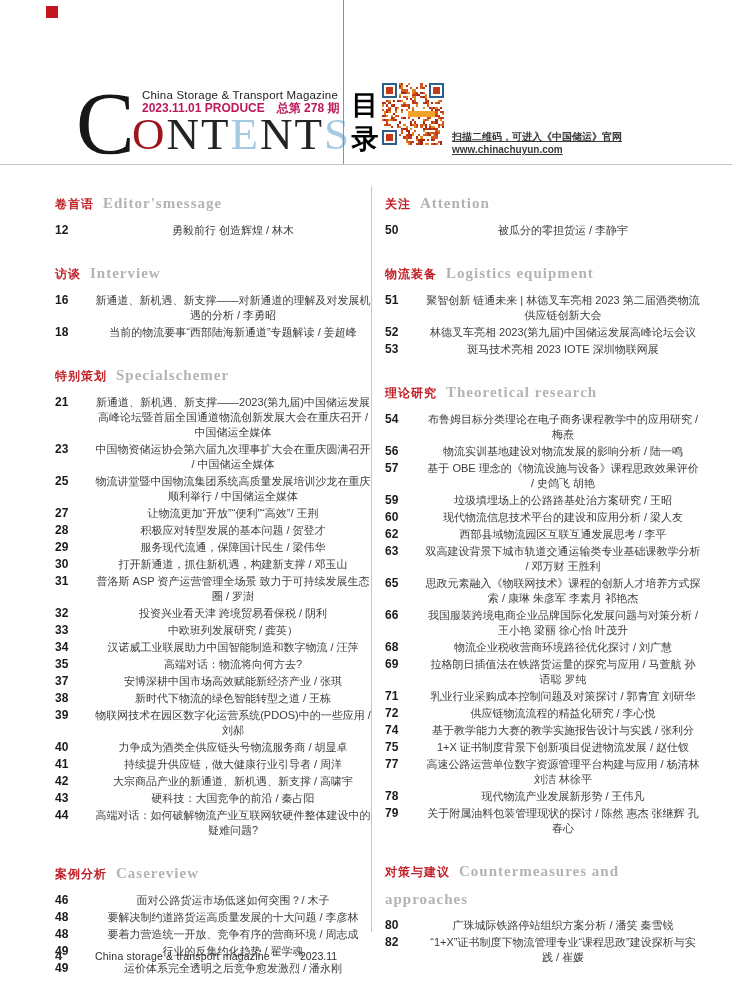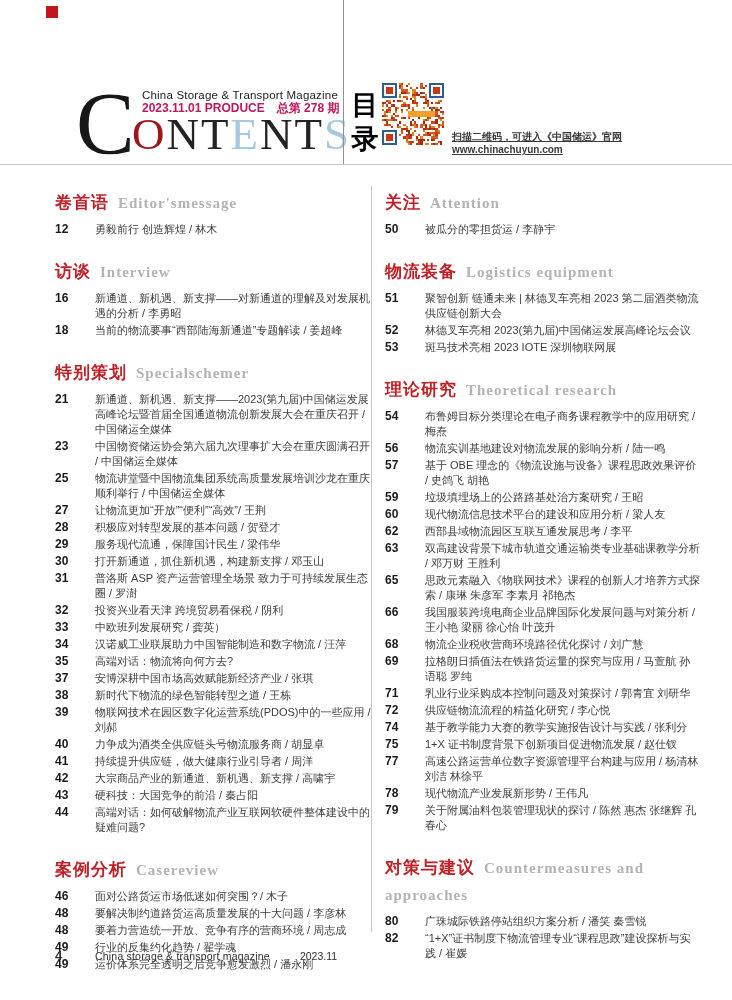--- a/index.html
+++ b/index.html
@@ -22,26 +22,26 @@
   .hrule{position:absolute;left:0;top:164px;width:732px;height:1px;background:#c4c4c4;}
 
   
   .col{position:absolute;top:182px;width:318px;}
   .col0{left:55px;}
   .col1{left:385px;}
   .cdiv{position:absolute;left:371px;top:186px;width:1px;height:746px;background:#c6c6c6;}
   .section{padding-top:18px;}
   .section:first-child{padding-top:6px;}
   .sh{margin:0 0 7px 0;line-height:24px;}
-  .cn{font-size:17px;font-weight:700;color:var(--accent-red,#c01f26);letter-spacing:1px;}
+  .cn{font-size:12px;font-weight:700;color:var(--accent-red,#c01f26);letter-spacing:1px;}
   .en{font-family:"Liberation Serif","DejaVu Serif",serif;font-size:15px;
       color:var(--heading-en-gray,#b3b3b3);margin-left:9px;letter-spacing:1px;text-align:center;}
   .item{display:flex;margin-bottom:2px;font-size:11px;line-height:15px;color:#3d3d3d;}
   .pg{flex:0 0 40px;font-weight:700;font-size:12px;line-height:15px;color:#1a1a1a;}
-  .tx{flex:1;padding-right:2px;}
+  .tx{flex:1;padding-right:2px;text-align:center;}
 
   
   .footer{position:absolute;left:55px;top:948px;display:flex;align-items:baseline;color:#2e2e2e;}
   .f-num{font-weight:700;font-size:13px;width:40px;}
   .f-mag{font-size:10.5px;letter-spacing:.2px;}
   .f-issue{font-size:10.5px;margin-left:30px;text-align:center;}
 </style>
 </head>
 <body>
 

